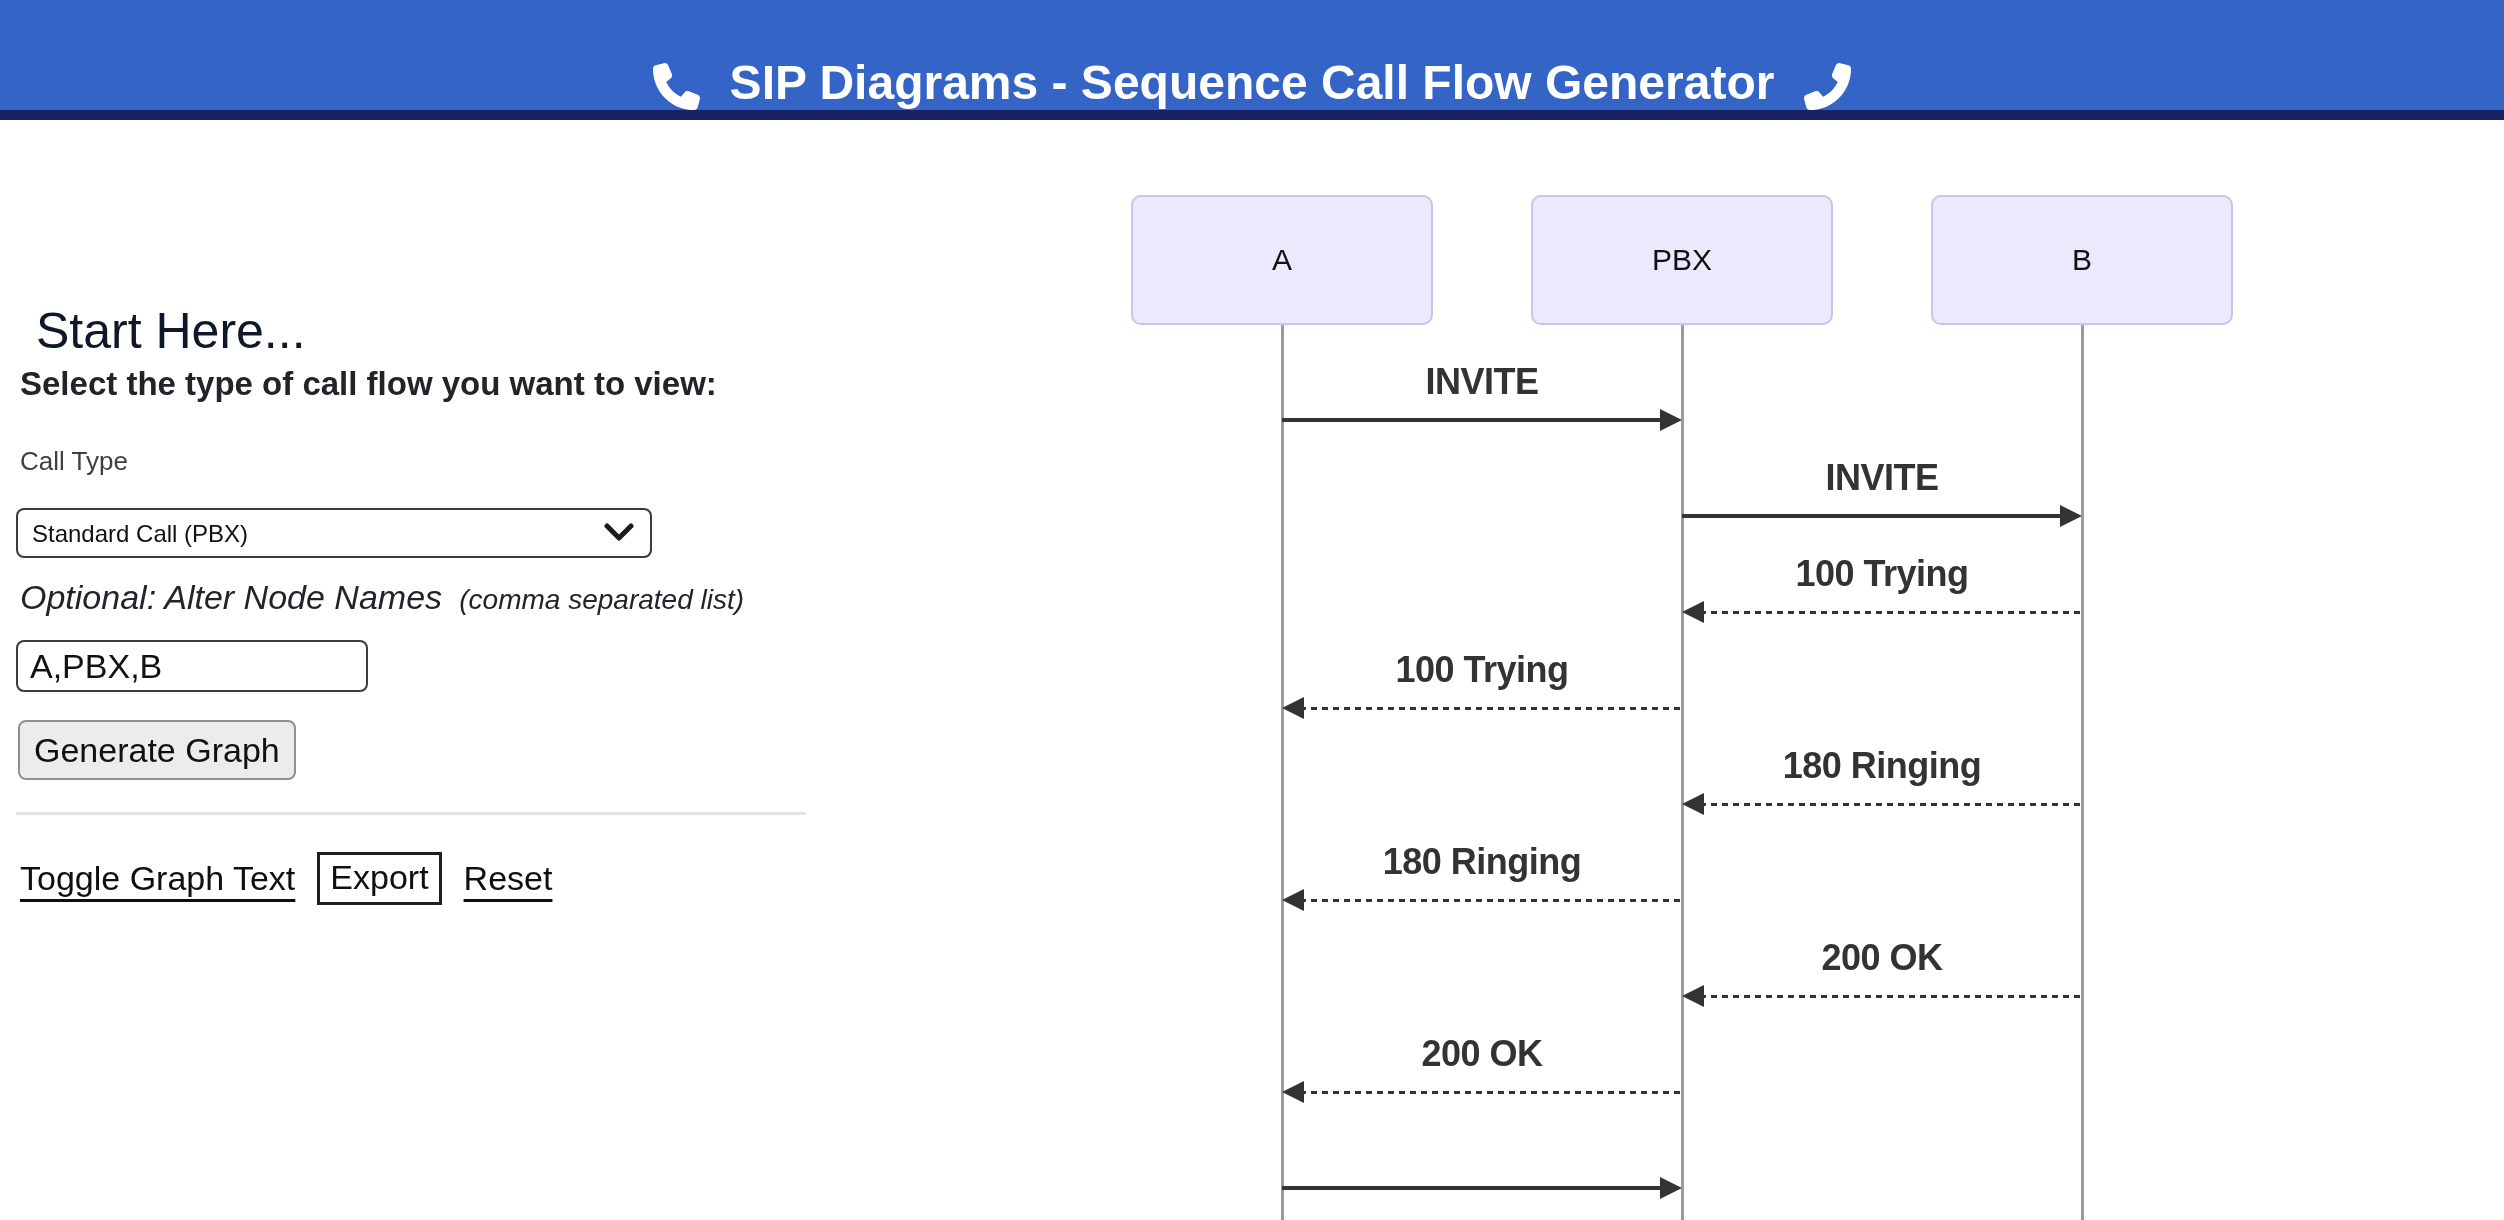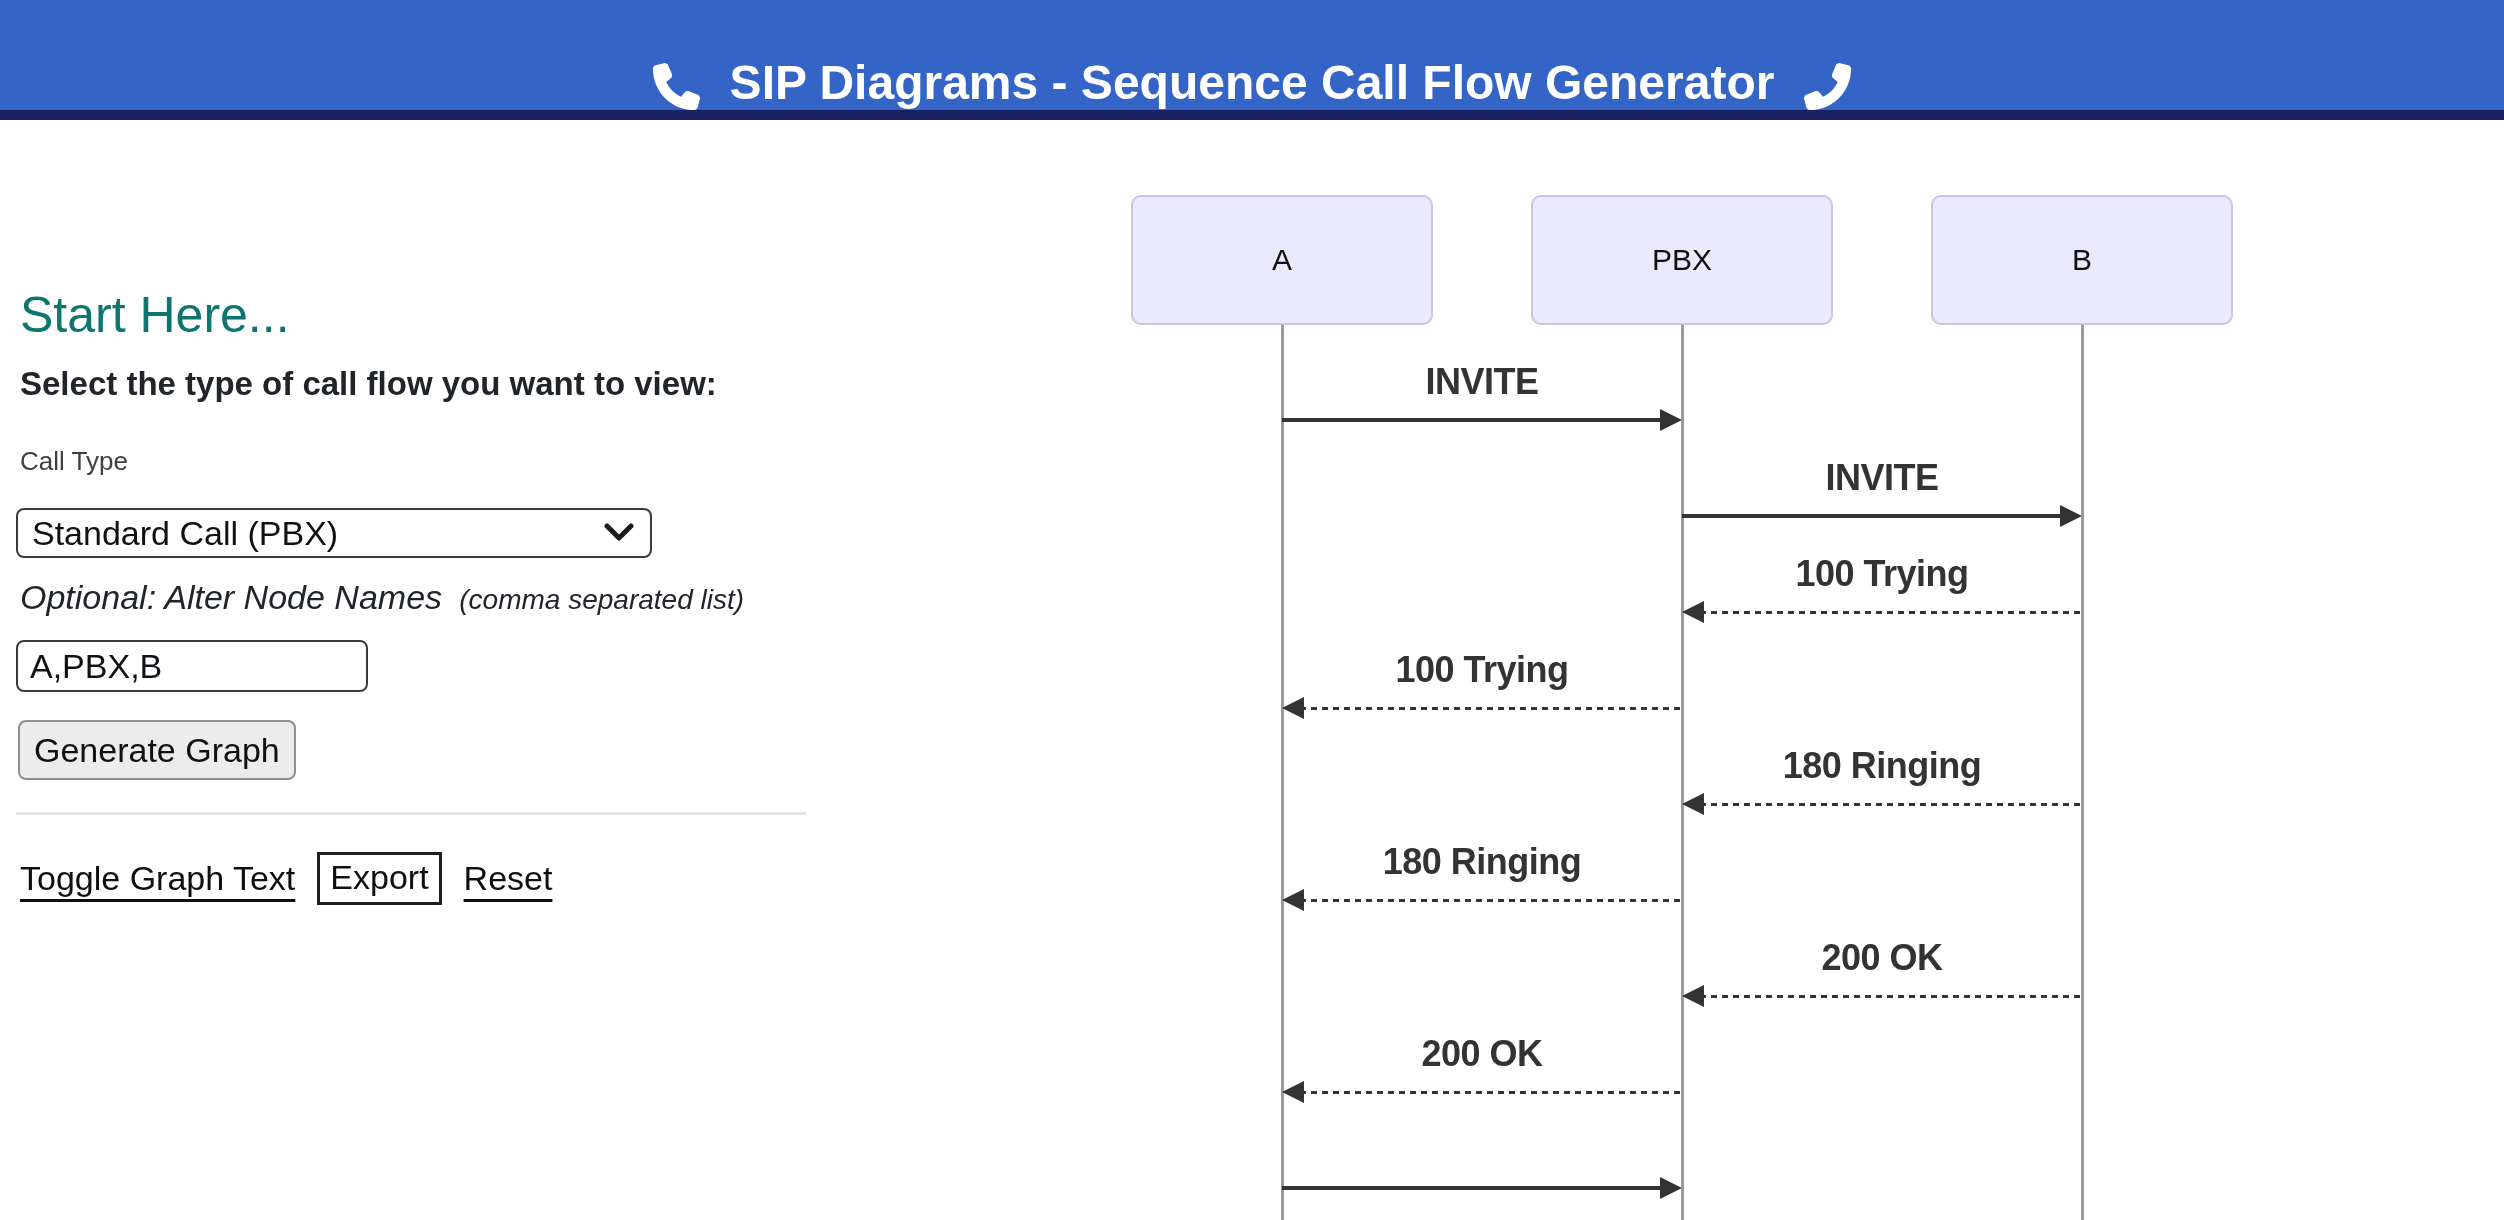--- a/index.html
+++ b/index.html
@@ -16,36 +16,36 @@
     display:flex;align-items:flex-end;justify-content:center;gap:30px;
   }
   .app-header h1{
     margin:0;color:#ffffff;font-size:48px;font-weight:600;letter-spacing:0;
   }
   .phone-icon{width:47px;height:47px;fill:#ffffff;flex:0 0 auto;}
   .phone-icon.mirrored{transform:scaleX(-1);}
   
   .panel{position:absolute;left:0;top:120px;width:810px;height:1100px;}
   .panel h2{
-    position:absolute;left:20px;top:168px;margin:0;
-    font-size:50px;font-weight:400;color:#0f766e;line-height:1.1;
+    position:absolute;left:20px;top:168px;margin:16px;
+    font-size:50px;font-weight:400;color:#0f172a;line-height:1.1;
   }
   .lead{
     position:absolute;left:20px;top:245px;margin:0;
     font-size:33px;font-weight:700;color:#212529;
   }
   .field-label{
     position:absolute;left:20px;top:326px;font-size:26px;color:#404040;
   }
   .select-wrap{position:absolute;left:16px;top:388px;width:636px;height:50px;}
   .select-wrap select{
     -webkit-appearance:none;appearance:none;
     width:100%;height:100%;
     font-family:"Liberation Sans","DejaVu Sans",sans-serif;
-    font-size:34px;color:#101114;
+    font-size:24px;color:#101114;
     background:#ffffff;border:2.5px solid #3A3A40;border-radius:8px;
     padding:0 60px 0 14px;outline:none;
   }
   .select-wrap .chev{
     position:absolute;right:18px;top:14px;width:30px;height:20px;pointer-events:none;
   }
   .opt-label{
     position:absolute;left:20px;top:458px;font-size:34px;color:#212529;font-style:italic;
   }
   .opt-label .hint{font-size:28px;color:#212529;}

